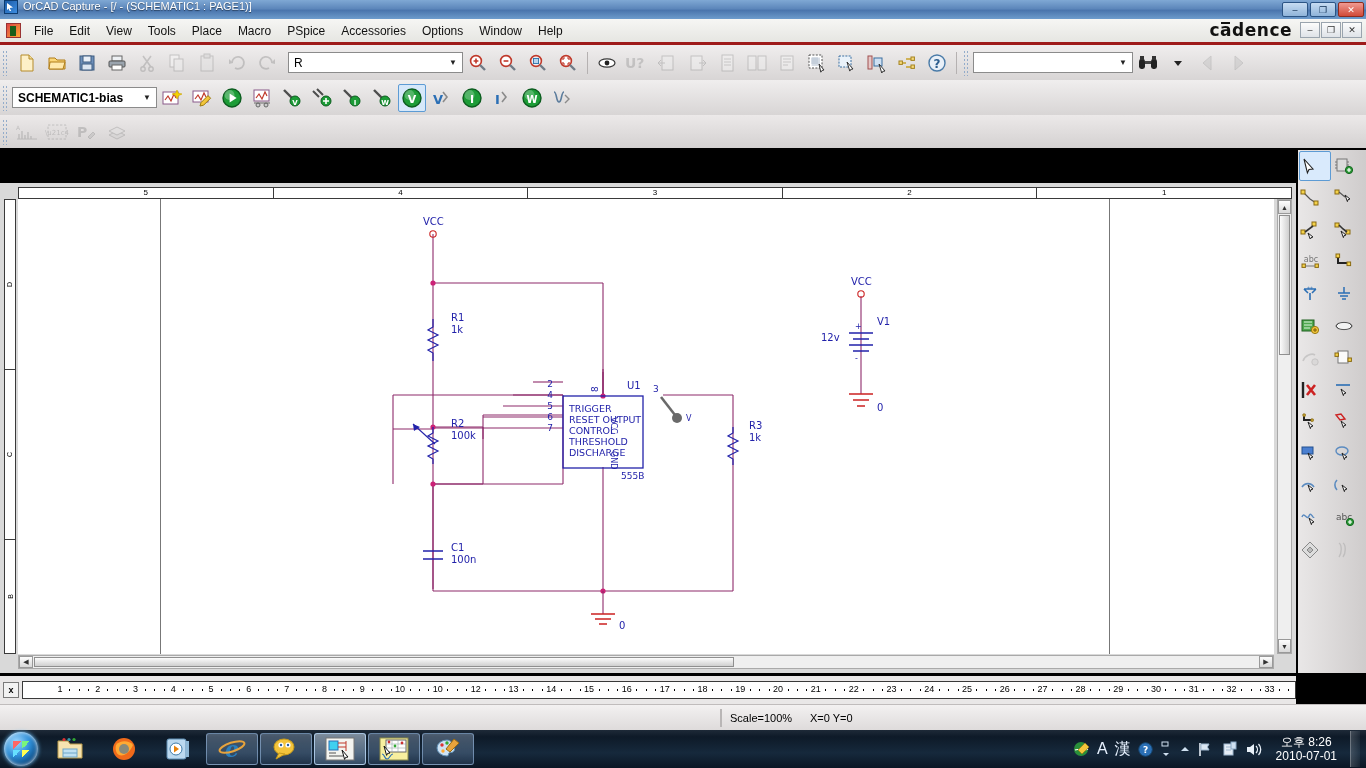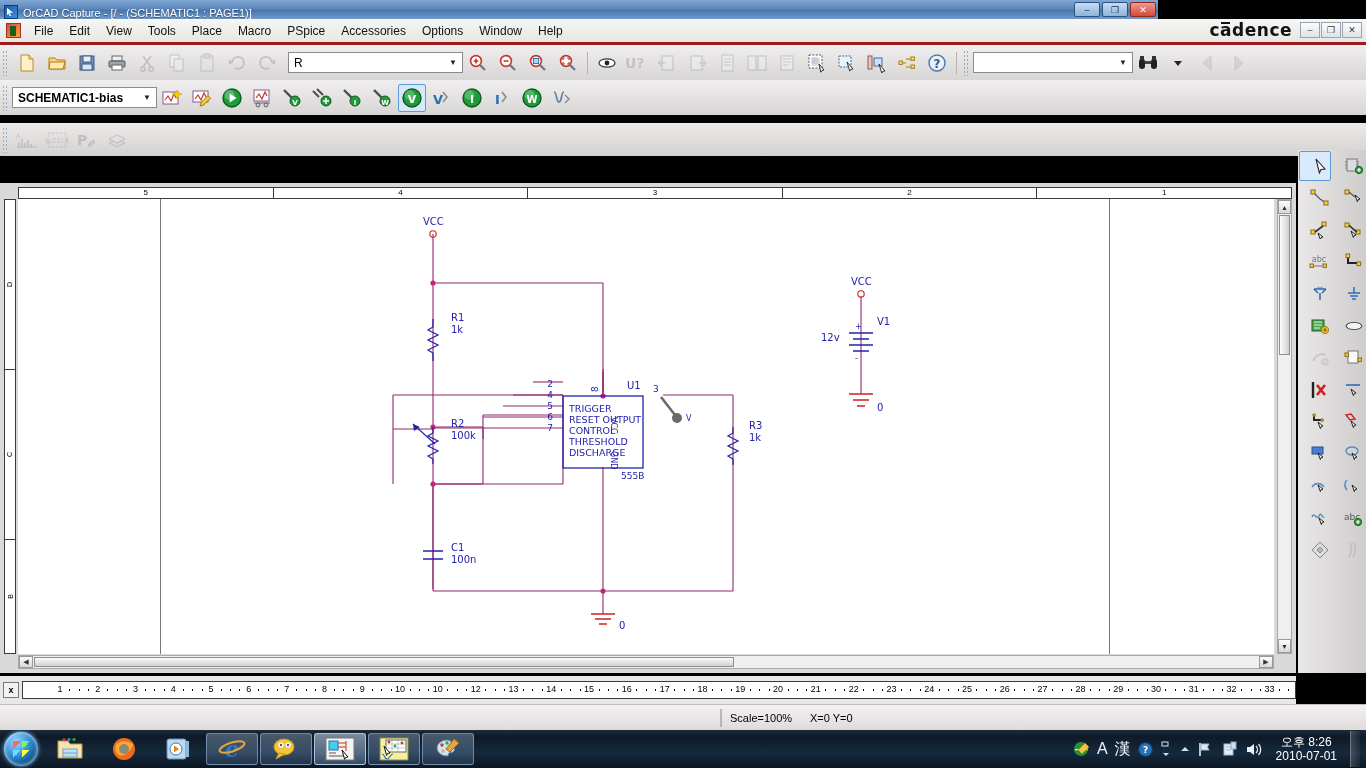--- a/index.html
+++ b/index.html
@@ -6,23 +6,23 @@
   html,body { width:1366px; height:768px; overflow:hidden; }
   body {
     font-family: "Liberation Sans", sans-serif;
     font-size: 11px;
     background:#000;
   }
   #app { position:relative; width:1366px; height:768px; }
 
   
   .titlebar{
-    position:absolute; left:0; top:0; width:1158px; height:19px;
+    position:absolute; left:0; top:0; width:1366px; height:19px;
     background: linear-gradient(to bottom,#7fa8d4 0%, #5d87bb 45%, #4a75ad 55%, #6d9ccc 100%);
-    display:flex; align-items:flex-end;
+    display:flex; align-items:flex-start;
   }
   .titlebar .tb-icon{
     width:14px;height:14px;margin-left:4px;margin-right:5px;
     background:linear-gradient(135deg,#1c5ca8,#3d8de0);
     border:1px solid #0d3c70; position:relative;
   }
   .titlebar .tb-icon:after{
     content:""; position:absolute; left:2px; top:2px; width:6px;height:8px;
     background:#fff; clip-path: polygon(0 0,100% 55%,45% 62%,70% 100%,45% 100%,25% 70%,0 92%);
   }
@@ -69,21 +69,21 @@
   .redline{ position:absolute; left:0; top:42px; width:1366px; height:3px; background:#9e1b1b; }
 
   
   .tbar{
     position:absolute; left:0; width:1366px;
     background:linear-gradient(to bottom,#f0eeee,#d8d5d5);
     display:flex; align-items:center;
   }
   #tbar1{ top:45px; height:35px; }
   #tbar2{ top:80px; height:35px; }
-  #tbar3{ top:123px; height:33px; background:linear-gradient(to bottom,#ece9e9,#d4d1d1); }
+  #tbar3{ top:115px; height:33px; background:linear-gradient(to bottom,#ece9e9,#d4d1d1); }
   .grip{ width:7px;height:26px; margin:0 3px 0 2px;
     background-image: radial-gradient(#8aa6c8 40%, transparent 41%);
     background-size:3px 4px; opacity:.9;}
   .tbtn{
     width:28px;height:28px; display:flex; align-items:center; justify-content:center;
     margin:0 1px; border:1px solid transparent; border-radius:2px; position:relative;
   }
   .tbtn.sel{ border:1px solid #5d9bd4; background:#d6e8fa; }
   .tsep{ width:1px;height:22px;background:#b5b1b1;margin:0 4px; }
   .combo{
@@ -174,21 +174,21 @@
   .hscroll .thumb{ position:absolute; left:15px; top:1px; width:700px; height:10px;
     background:linear-gradient(to bottom,#fcfcfc,#cfcfcf); border:1px solid #8f8f8f;}
 
   
   .palette{
     position:absolute; left:1298px; top:150px; width:68px; height:523px;
     background:linear-gradient(to right,#e9e7e7,#cfcccc);
     display:grid; grid-template-columns:34px 34px; align-content:start;
   }
   .pbtn{
-    width:32px;height:30px; margin:1px; display:flex; align-items:center; justify-content:flex-end;
+    width:32px;height:30px; margin:1px; display:flex; align-items:center; justify-content:flex-start;
     border:1px solid transparent; border-radius:2px;
   }
   .pbtn.sel{ border:1px solid #5d9bd4; background:#d9eafc; }
 
   
   .botruler{
     position:absolute; left:0; top:676px; width:1296px; height:28px;
     background:#e9e7e7; display:flex; align-items:center;
   }
   .botruler .xbox{

